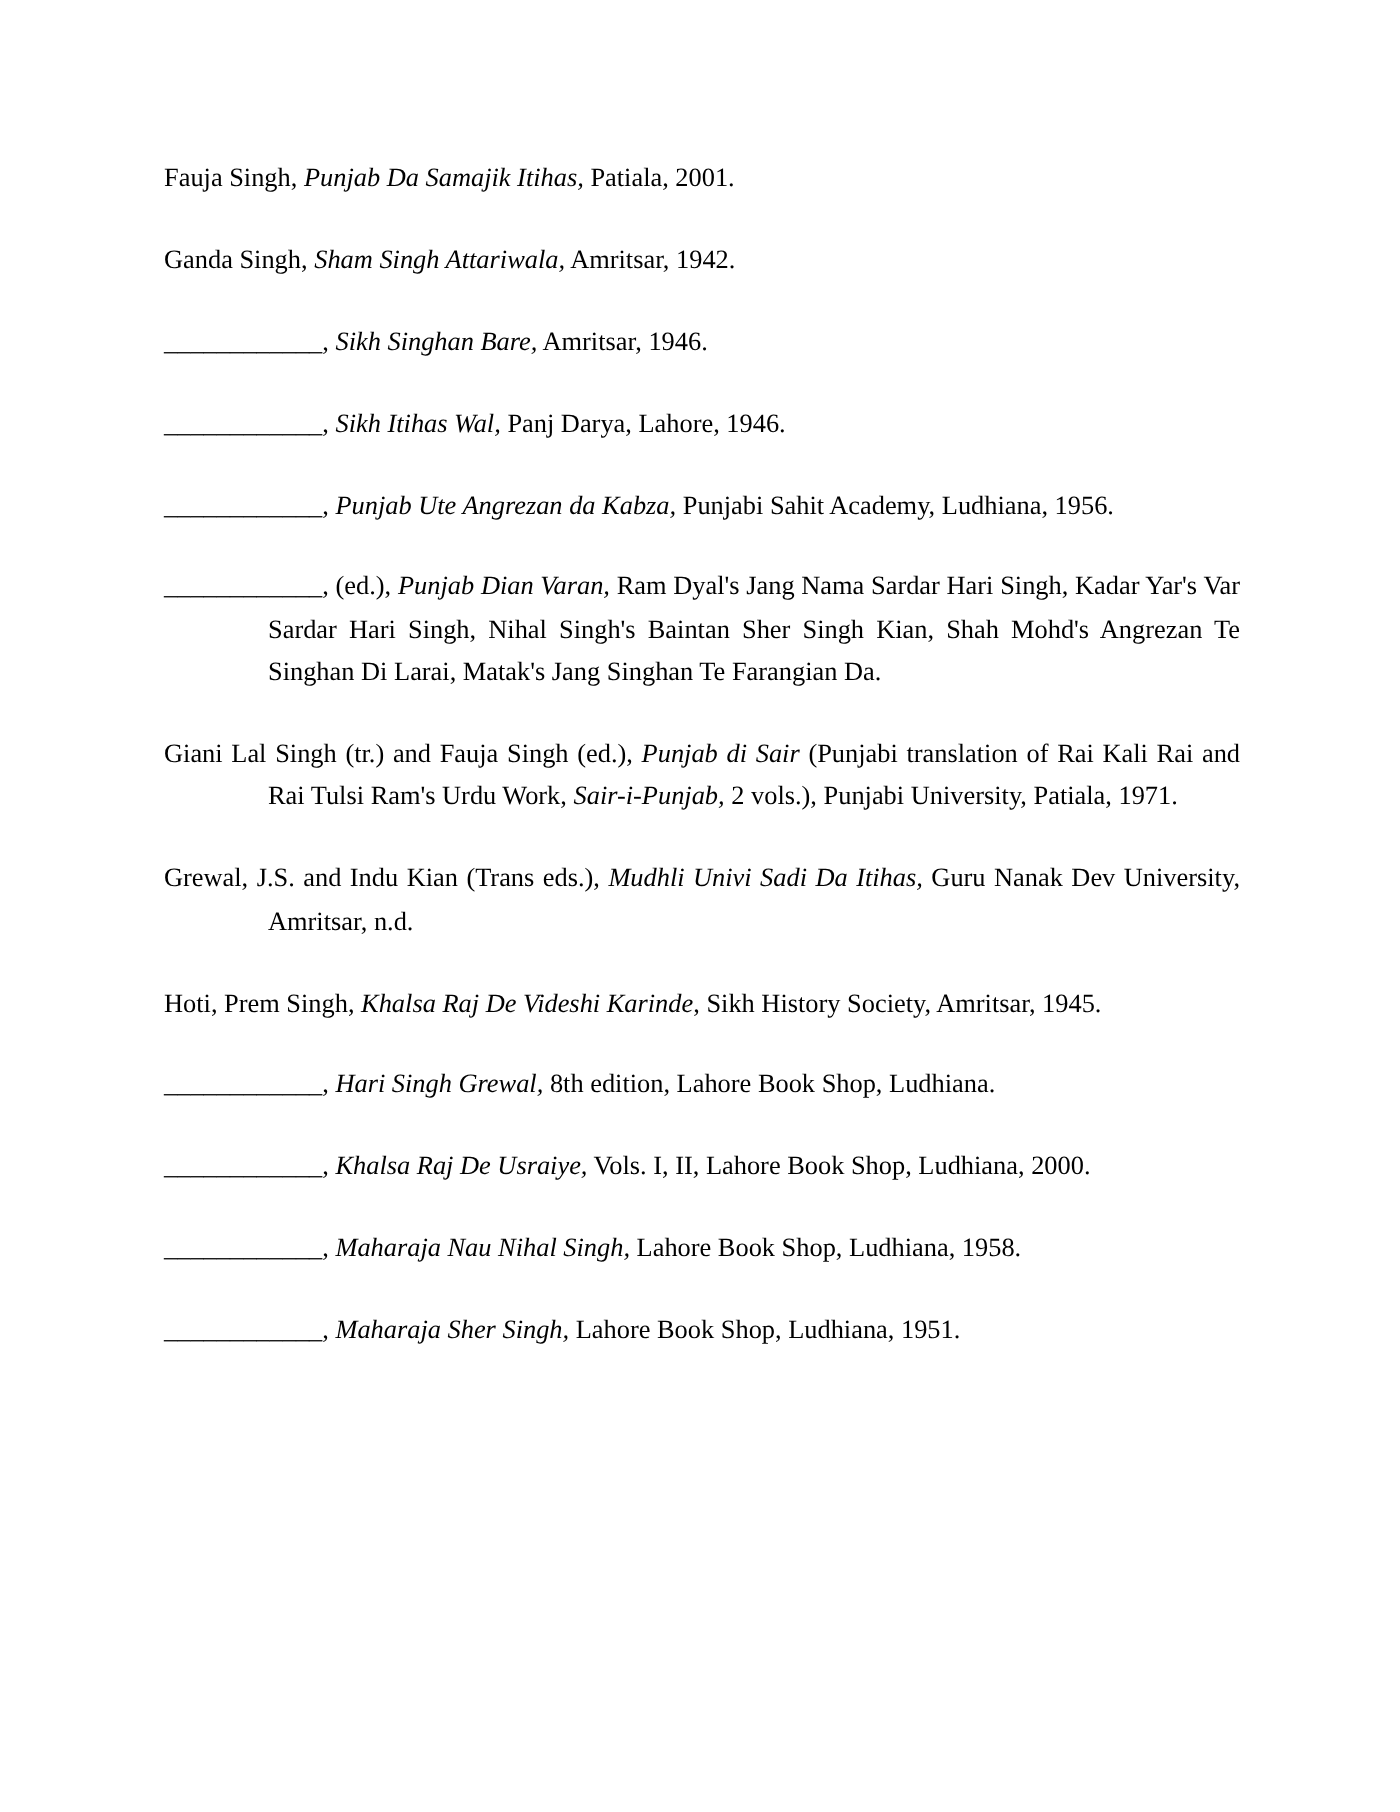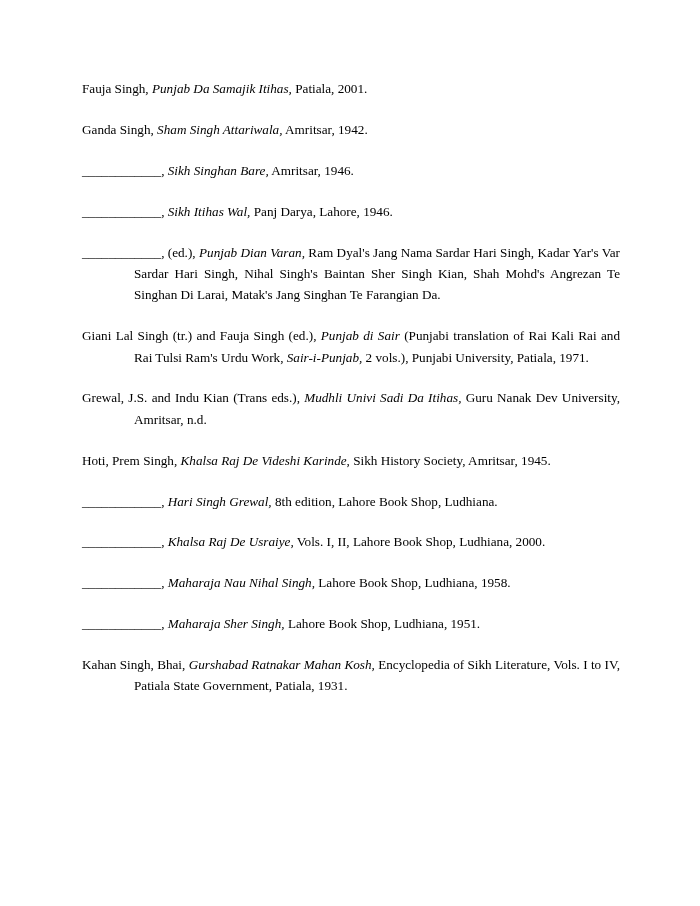--- a/index.html
+++ b/index.html
@@ -46,23 +46,23 @@
 </style>
 </head>
 <body>
 
 <div class="page">
   <div class="bib-list">
       <p class="entry"><span class="rule">Fauja Singh, </span><span class="it">Punjab Da Samajik Itihas,</span><span class="rule"> Patiala, 2001.</span></p>
       <p class="entry"><span class="rule">Ganda Singh, </span><span class="it">Sham Singh Attariwala,</span><span class="rule"> Amritsar, 1942.</span></p>
       <p class="entry"><span class="rule">____________, </span><span class="it">Sikh Singhan Bare,</span><span class="rule"> Amritsar, 1946.</span></p>
       <p class="entry"><span class="rule">____________, </span><span class="it">Sikh Itihas Wal,</span><span class="rule"> Panj Darya, Lahore, 1946.</span></p>
+      <p class="entry"><span class="rule">____________, </span><span class="it">Punjab Ute Angrezan da Kabza,</span><span class="rule"> Punjabi Sahit Academy, Ludhiana, 1956.</span></p>
       <p class="entry"><span class="rule">____________, (ed.), </span><span class="it">Punjab Dian Varan,</span><span class="rule"> Ram Dyal's Jang Nama Sardar Hari Singh, Kadar Yar's Var Sardar Hari Singh, Nihal Singh's Baintan Sher Singh Kian, Shah Mohd's Angrezan Te Singhan Di Larai, Matak's Jang Singhan Te Farangian Da.</span></p>
       <p class="entry"><span class="rule">Giani Lal Singh (tr.) and Fauja Singh (ed.), </span><span class="it">Punjab di Sair</span><span class="rule"> (Punjabi translation of Rai Kali Rai and Rai Tulsi Ram's Urdu Work, </span><span class="it">Sair-i-Punjab,</span><span class="rule"> 2 vols.), Punjabi University, Patiala, 1971.</span></p>
       <p class="entry"><span class="rule">Grewal, J.S. and Indu Kian (Trans eds.), </span><span class="it">Mudhli Univi Sadi Da Itihas,</span><span class="rule"> Guru Nanak Dev University, Amritsar, n.d.</span></p>
       <p class="entry"><span class="rule">Hoti, Prem Singh, </span><span class="it">Khalsa Raj De Videshi Karinde</span><span class="rule">, Sikh History Society, Amritsar, 1945.</span></p>
       <p class="entry"><span class="rule">____________, </span><span class="it">Hari Singh Grewal,</span><span class="rule"> 8th edition, Lahore Book Shop, Ludhiana.</span></p>
       <p class="entry"><span class="rule">____________, </span><span class="it">Khalsa Raj De Usraiye,</span><span class="rule"> Vols. I, II, Lahore Book Shop, Ludhiana, 2000.</span></p>
       <p class="entry"><span class="rule">____________, </span><span class="it">Maharaja Nau Nihal Singh,</span><span class="rule"> Lahore Book Shop, Ludhiana, 1958.</span></p>
       <p class="entry"><span class="rule">____________, </span><span class="it">Maharaja Sher Singh,</span><span class="rule"> Lahore Book Shop, Ludhiana, 1951.</span></p>
-      <p class="entry"><span class="rule">Kahan Singh, Bhai, </span><span class="it">Gurshabad Ratnakar Mahan Kosh,</span><span class="rule"> Encyclopedia of Sikh Literature, Vols. I to IV, Patiala State Government, Patiala, 1931.</span></p>
     </div>
 </div>
 
 </body></html>

